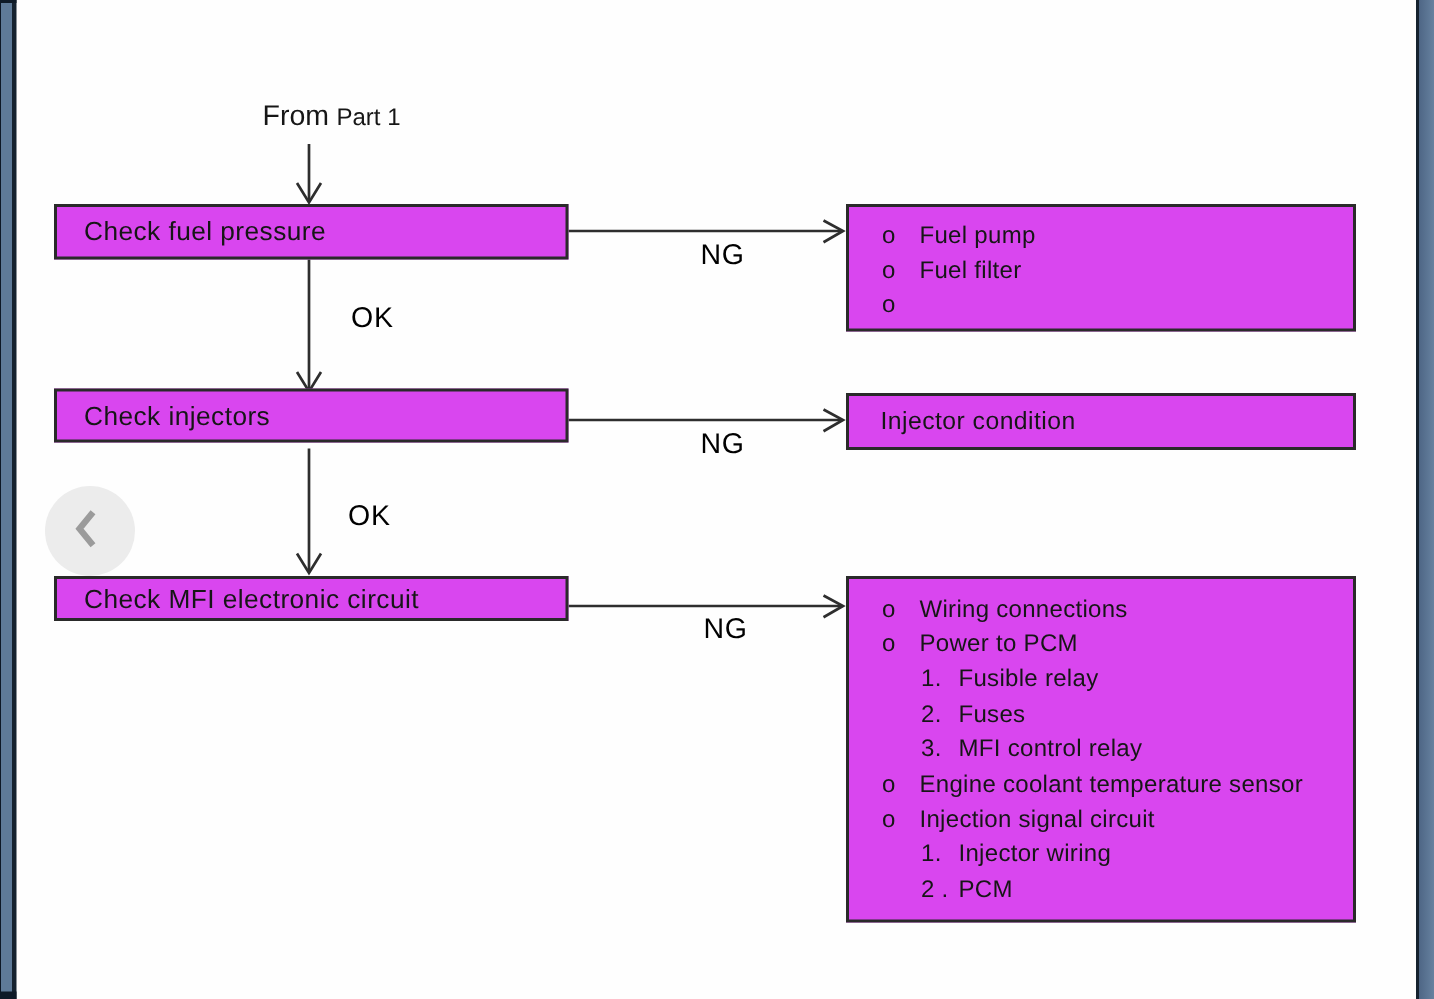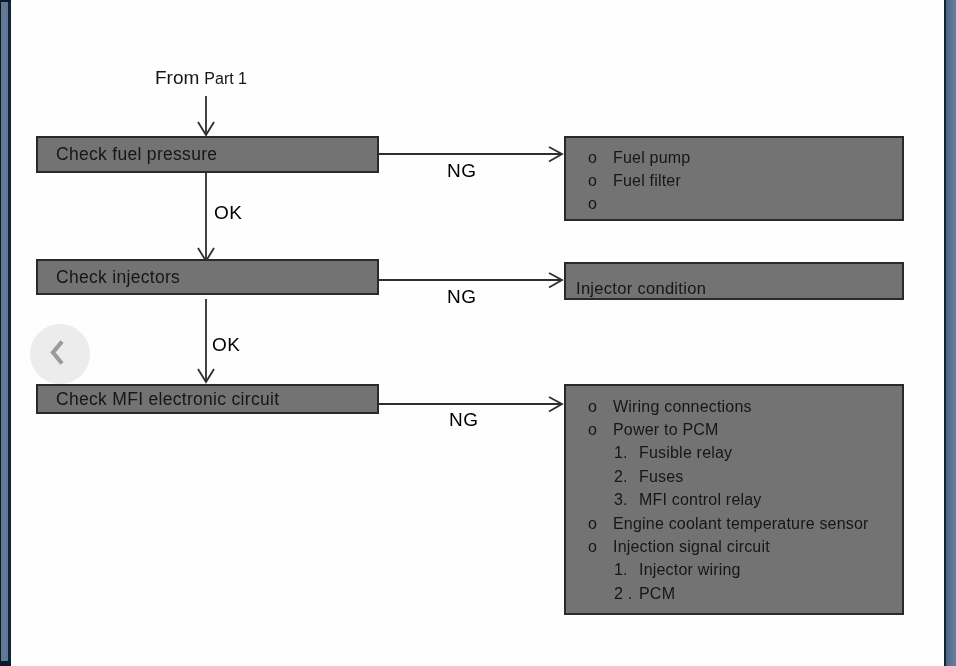--- a/index.html
+++ b/index.html
@@ -35,45 +35,45 @@
     width: 956px; height: 666px;
     pointer-events: none;
   }
   .connectors path {
     stroke: #2e2e2e; stroke-width: 1.8; fill: none;
   }
 
   
   .fbox {
     position: absolute;
-    background: #737373;
+    background: #d946ef;
     border: 2px solid #2a2a2a;
   }
   .step-box {
     display: flex; align-items: center;
     padding-left: 18px;
     font-size: 17.5px; letter-spacing: 0.3px;
   }
   .step-1 { left: 36px; top: 136px; width: 343px; height: 37px; }
   .step-2 { left: 36px; top: 259px; width: 343px; height: 36px; }
   .step-3 { left: 36px; top: 384px; width: 343px; height: 30px; }
 
   .result-1 { left: 564px; top: 136px; width: 340px; height: 85px; padding-top: 8px; }
   .result-2 { left: 564px; top: 262px; width: 340px; height: 38px;
-              display: flex; align-items: flex-end; padding-left: 10px;
+              display: flex; align-items: center; padding-left: 21px;
               font-size: 16.5px; letter-spacing: 0.3px; }
   .result-3 { left: 564px; top: 384px; width: 340px; height: 231px; padding-top: 9px; }
 
   .li { display: flex; align-items: center; height: 23.4px; font-size: 16px; letter-spacing: 0.2px; }
   .li .marker { margin-left: 20px; width: 27px; padding-left: 2px; flex: none; }
   .li.ind .marker { margin-left: 46px; }
   .li .itxt { white-space: nowrap; }
 
   
-  .lbl { position: absolute; white-space: nowrap; }
+  .lbl { position: absolute; white-space: nowrap; margin-left: 20px; }
   .from-label { left: 155px; top: 67px; font-size: 19px; }
   .from-label .sub { font-size: 16px; margin-left: 5px; }
   .edge-label { font-size: 19px; letter-spacing: 0.5px; color: #000000; }
   .ok-1 { left: 214px; top: 202px; }
   .ok-2 { left: 212px; top: 334px; }
   .ng-1 { left: 447px; top: 160px; }
   .ng-2 { left: 447px; top: 286px; }
   .ng-3 { left: 449px; top: 409px; }
 
   

